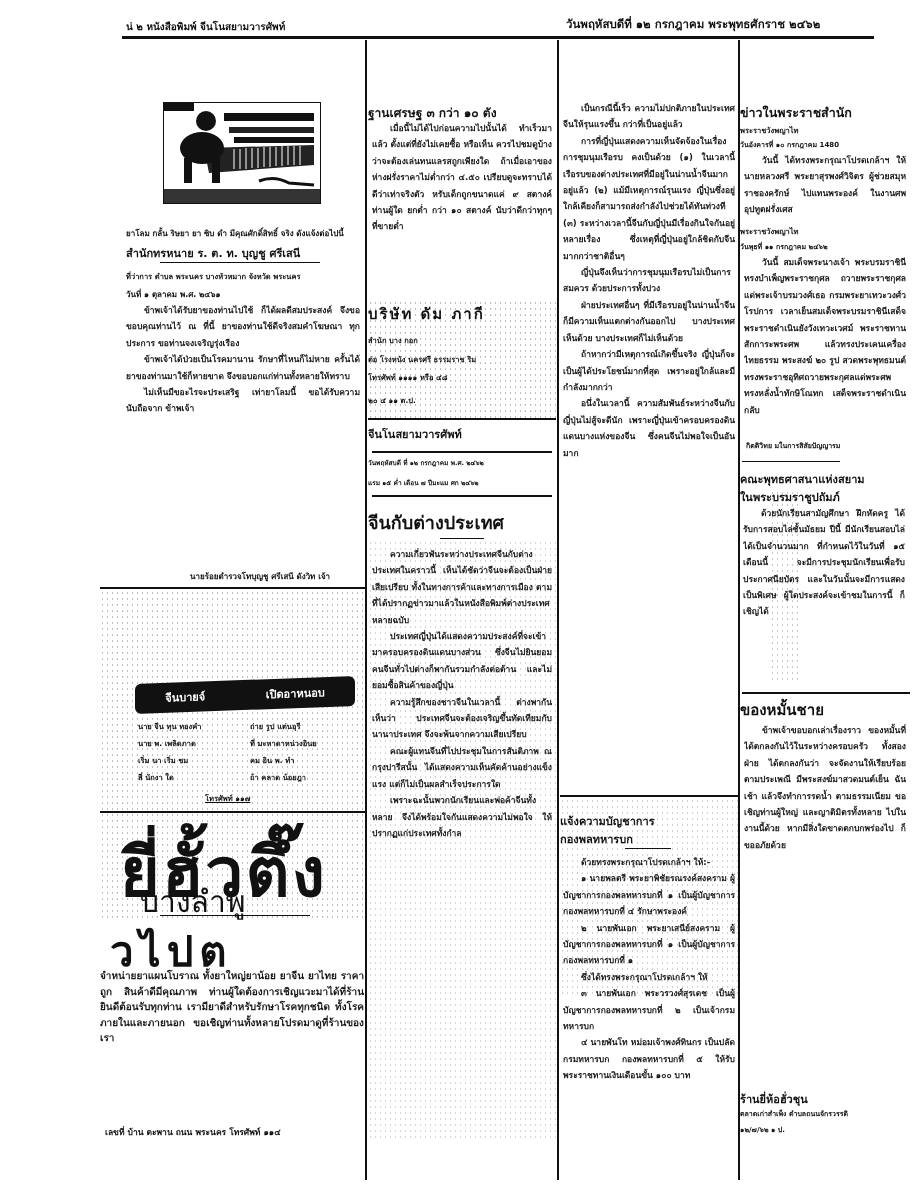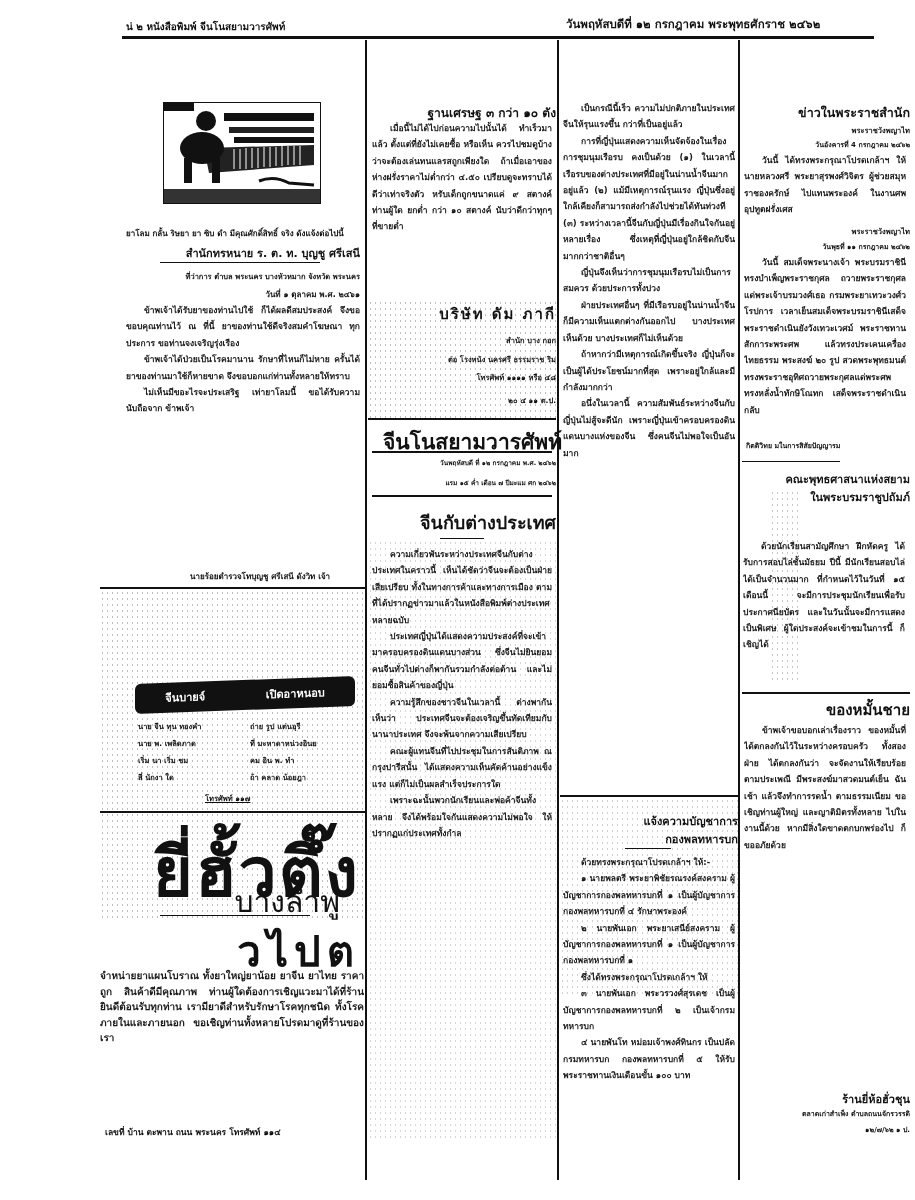--- a/index.html
+++ b/index.html
@@ -2,21 +2,21 @@
 <html><head>
 <meta charset="utf-8">
 <style>
   html,body{margin:0;padding:0;background:#fff;}
   body{width:915px;height:1200px;position:relative;overflow:hidden;font-family:"DejaVu Sans",sans-serif;color:#111;}
   .abs{position:absolute;}
   .hdr{font-size:11px;font-weight:bold;white-space:nowrap;}
   .rule{position:absolute;background:#111;}
   .col-text{position:absolute;font-size:8.5px;line-height:16.4px;text-align:justify;font-weight:bold;color:#1a1a1a;overflow:hidden;}
   .col-text p{margin:0;text-indent:18px;}
-  .heading{font-weight:bold;text-align:right;position:absolute;white-space:nowrap;}
+  .heading{font-weight:bold;text-align:left;position:absolute;white-space:nowrap;}
   .speckle{position:absolute;background-image:radial-gradient(#444 0.6px,transparent 0.9px);background-size:5px 6px;opacity:.35;}
   .box{position:absolute;border:1.5px solid #111;}
 </style>
 </head>
 <body>
 
 <div class="abs hdr" style="left:126px;top:19px;font-size:10px;">น่ ๒ หนังสือพิมพ์ จีนโนสยามวารศัพท์</div>
 <div class="abs hdr" style="left:566px;top:15px;font-size:11.5px;">วันพฤหัสบดีที่ ๑๒ กรกฎาคม พระพุทธศักราช ๒๔๖๒</div>
 <div class="rule" style="left:122px;top:36px;width:752px;height:3px;"></div>
 
@@ -100,21 +100,21 @@
   <p>เมื่อนี้ไม่ได้ไปก่อนความไปนั้นได้ ทำเร็วมาแล้ว ตั้งแต่ที่ยังไม่เคยซื้อ หรือเห็น ควรไปชมดูบ้าง ว่าจะต้องเล่นทนแลรสถูกเพียงใด ถ้าเมื่อเอาของห่างฝรั่งราคาไม่ต่ำกว่า ๔.๕๐ เปรียบดูจะทราบได้ดีว่าเท่าจริงตัว หรับเด็กถูกขนาดแค่ ๙ สตางค์ ท่านผู้ใด ยกต่ำ กว่า ๑๐ สตางค์ นับว่าดีกว่าทุกๆ ที่ขายต่ำ</p>
 </div>
 <div class="heading" style="left:368px;top:302px;width:188px;font-size:15px;letter-spacing:2px;">บริษัท ดัม ภากี</div>
 <div class="speckle" style="left:368px;top:300px;width:188px;height:120px;"></div>
 <div class="heading" style="left:368px;top:334px;width:188px;font-size:7.5px;">สำนัก บาง กอก</div>
 <div class="heading" style="left:368px;top:353px;width:188px;font-size:7.5px;">ต่อ โรงหนัง นครศรี ธรรมราช ริม</div>
 <div class="heading" style="left:368px;top:371px;width:188px;font-size:7.5px;">โทรศัพท์ ๑๑๑๑ หรือ ๔๘</div>
 <div class="heading" style="left:368px;top:394px;width:188px;font-size:7.5px;">๒๐ ๔ ๑๑ ต.ป.</div>
 <div class="rule" style="left:368px;top:418px;width:188px;height:2px;"></div>
 
-<div class="heading" style="left:368px;top:425px;width:188px;font-size:21px;padding-left:6px;">จีนโนสยามวารศัพท์</div>
+<div class="heading" style="left:368px;top:425px;width:188px;font-size:11px;">จีนโนสยามวารศัพท์</div>
 <div class="rule" style="left:372px;top:451px;width:180px;height:1.5px;"></div>
 <div class="heading" style="left:368px;top:458px;width:188px;font-size:6.5px;">วันพฤหัสบดี ที่ ๑๒ กรกฎาคม พ.ศ. ๒๔๖๒</div>
 <div class="heading" style="left:368px;top:478px;width:188px;font-size:6.5px;">แรม ๑๕ ค่ำ เดือน ๗ ปีมะแม ศก ๒๔๖๒</div>
 <div class="rule" style="left:372px;top:495px;width:180px;height:2px;"></div>
 <div class="heading" style="left:368px;top:508px;width:188px;font-size:18px;">จีนกับต่างประเทศ</div>
 <div class="rule" style="left:440px;top:538px;width:44px;height:1px;"></div>
 <div class="speckle" style="left:368px;top:540px;width:188px;height:600px;opacity:.22;"></div>
 <div class="col-text" style="left:372px;top:546px;width:180px;height:628px;">
   <p>ความเกี่ยวพันระหว่างประเทศจีนกับต่างประเทศในคราวนี้ เห็นได้ชัดว่าจีนจะต้องเป็นฝ่ายเสียเปรียบ ทั้งในทางการค้าและทางการเมือง ตามที่ได้ปรากฏข่าวมาแล้วในหนังสือพิมพ์ต่างประเทศหลายฉบับ</p>
   <p>ประเทศญี่ปุ่นได้แสดงความประสงค์ที่จะเข้ามาครอบครองดินแดนบางส่วน ซึ่งจีนไม่ยินยอม คนจีนทั่วไปต่างก็พากันรวมกำลังต่อต้าน และไม่ยอมซื้อสินค้าของญี่ปุ่น</p>
@@ -140,36 +140,36 @@
   <p>ด้วยทรงพระกรุณาโปรดเกล้าฯ ให้:-</p>
   <p>๑ นายพลตรี พระยาพิชัยรณรงค์สงคราม ผู้บัญชาการกองพลทหารบกที่ ๑ เป็นผู้บัญชาการกองพลทหารบกที่ ๔ รักษาพระองค์</p>
   <p>๒ นายพันเอก พระยาเสนีย์สงคราม ผู้บัญชาการกองพลทหารบกที่ ๑ เป็นผู้บัญชาการกองพลทหารบกที่ ๑</p>
   <p>ซึ่งได้ทรงพระกรุณาโปรดเกล้าฯ ให้</p>
   <p>๓ นายพันเอก พระวรวงศ์สุรเดช เป็นผู้บัญชาการกองพลทหารบกที่ ๒ เป็นเจ้ากรมทหารบก</p>
   <p>๔ นายพันโท หม่อมเจ้าพงศ์ทินกร เป็นปลัดกรมทหารบก กองพลทหารบกที่ ๕ ให้รับพระราชทานเงินเดือนขั้น ๑๐๐ บาท</p>
 </div>
 
 <div class="heading" style="left:740px;top:103px;width:170px;font-size:12.5px;">ข่าวในพระราชสำนัก</div>
 <div class="heading" style="left:740px;top:124px;width:170px;font-size:7.5px;">พระราชวังพญาไท</div>
-<div class="heading" style="left:740px;top:139px;width:170px;font-size:7px;">วันอังคารที่ 4 กรกฎาคม ๒๔๖๒</div>
+<div class="heading" style="left:740px;top:139px;width:170px;font-size:7px;">วันอังคารที่ ๑๐ กรกฎาคม 1480</div>
 <div class="col-text" style="left:744px;top:152px;width:162px;height:64px;">
   <p>วันนี้ ได้ทรงพระกรุณาโปรดเกล้าฯ ให้นายหลวงศรี พระยาสุรพงศ์วิจิตร ผู้ช่วยสมุหราชองครักษ์ ไปแทนพระองค์ ในงานศพ อุปทูตฝรั่งเศส</p>
 </div>
 <div class="heading" style="left:740px;top:225px;width:170px;font-size:7.5px;">พระราชวังพญาไท</div>
 <div class="heading" style="left:740px;top:241px;width:170px;font-size:7px;">วันพุธที่ ๑๑ กรกฎาคม ๒๔๖๒</div>
 <div class="col-text" style="left:744px;top:254px;width:162px;height:178px;">
   <p>วันนี้ สมเด็จพระนางเจ้า พระบรมราชินี ทรงบำเพ็ญพระราชกุศล ถวายพระราชกุศลแด่พระเจ้าบรมวงศ์เธอ กรมพระยาเทวะวงศ์วโรปการ เวลาเย็นสมเด็จพระบรมราชินีเสด็จพระราชดำเนินยังวังเทวะเวศม์ พระราชทานสักการะพระศพ แล้วทรงประเคนเครื่องไทยธรรม พระสงฆ์ ๒๐ รูป สวดพระพุทธมนต์ ทรงพระราชอุทิศถวายพระกุศลแด่พระศพ ทรงหลั่งน้ำทักษิโณทก เสด็จพระราชดำเนินกลับ</p>
 </div>
 <div class="abs" style="left:746px;top:440px;font-size:7px;font-weight:bold;white-space:nowrap;">กิตติวิทย มในการสิสัยปัญญารม</div>
 <div class="rule" style="left:742px;top:461px;width:98px;height:1px;"></div>
 
 <div class="heading" style="left:740px;top:470px;width:170px;font-size:11px;">คณะพุทธศาสนาแห่งสยาม</div>
 <div class="heading" style="left:740px;top:488px;width:170px;font-size:11px;">ในพระบรมราชูปถัมภ์</div>
 <div class="speckle" style="left:770px;top:490px;width:30px;height:190px;opacity:.3;"></div>
-<div class="col-text" style="left:743px;top:505px;width:162px;height:180px;margin-top:33px;">
+<div class="col-text" style="left:743px;top:505px;width:162px;height:180px;">
   <p>ด้วยนักเรียนสามัญศึกษา ฝึกหัดครู ได้รับการสอบไล่ชั้นมัธยม ปีนี้ มีนักเรียนสอบไล่ได้เป็นจำนวนมาก ที่กำหนดไว้ในวันที่ ๑๕ เดือนนี้ จะมีการประชุมนักเรียนเพื่อรับประกาศนียบัตร และในวันนั้นจะมีการแสดงเป็นพิเศษ ผู้ใดประสงค์จะเข้าชมในการนี้ ก็เชิญได้</p>
 </div>
 <div class="rule" style="left:742px;top:692px;width:168px;height:2px;"></div>
 
 <div class="heading" style="left:740px;top:698px;width:170px;font-size:15px;">ของหมั้นชาย</div>
 <div class="col-text" style="left:744px;top:722px;width:162px;height:366px;">
   <p>ข้าพเจ้าขอบอกเล่าเรื่องราว ของหมั้นที่ได้ตกลงกันไว้ในระหว่างครอบครัว ทั้งสองฝ่าย ได้ตกลงกันว่า จะจัดงานให้เรียบร้อยตามประเพณี มีพระสงฆ์มาสวดมนต์เย็น ฉันเช้า แล้วจึงทำการรดน้ำ ตามธรรมเนียม ขอเชิญท่านผู้ใหญ่ และญาติมิตรทั้งหลาย ไปในงานนี้ด้วย หากมีสิ่งใดขาดตกบกพร่องไป ก็ขออภัยด้วย</p>
 </div>
 <div class="heading" style="left:740px;top:1090px;width:170px;font-size:11px;">ร้านยี่ห้อฮั่วชุน</div>
 <div class="heading" style="left:740px;top:1108px;width:170px;font-size:7px;">ตลาดเก่าสำเพ็ง ตำบลถนนจักรวรรดิ</div>

